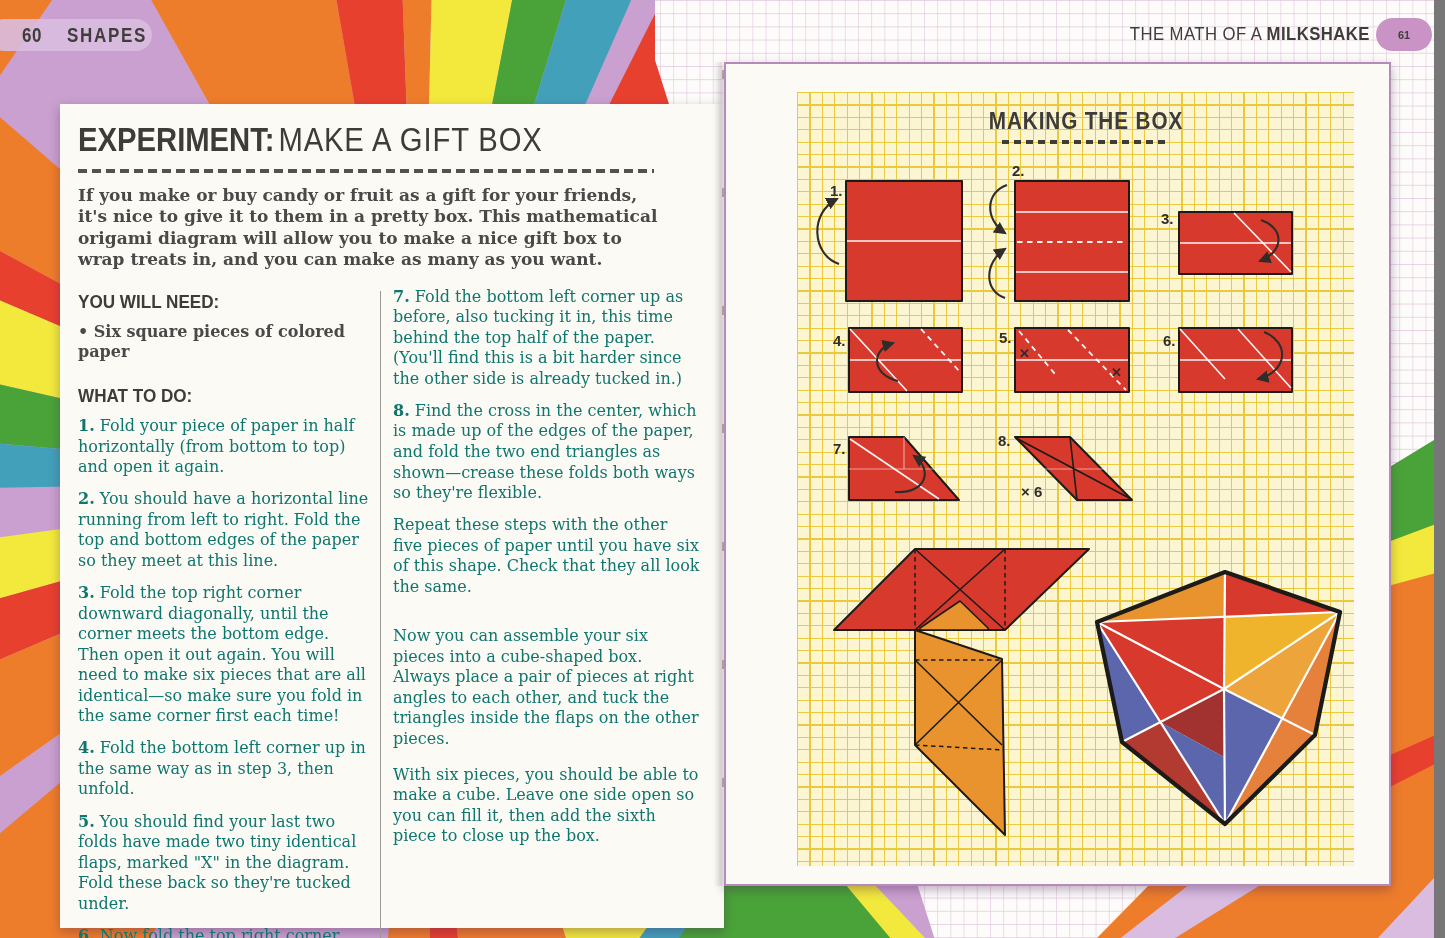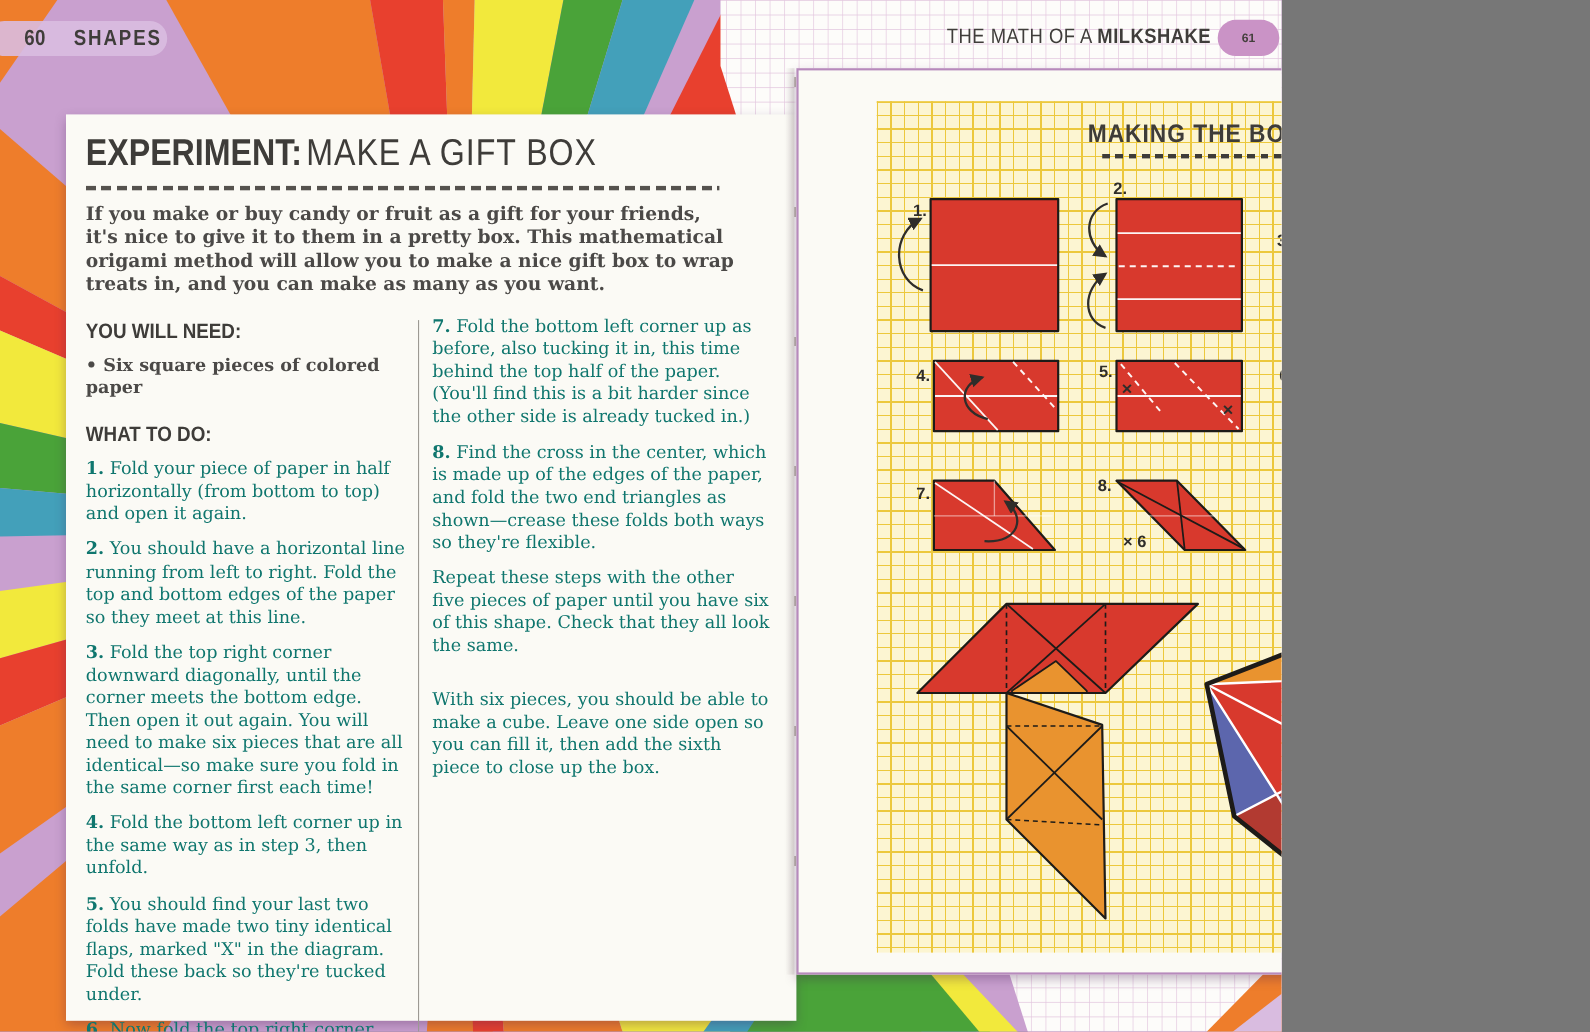--- a/index.html
+++ b/index.html
@@ -1,16 +1,16 @@
 <!DOCTYPE html>
 <html style="--red: #d8392d; --red_dark: #b23a31; --maroon: #a23230; --orange: #e9932f; --amber: #f0b32c; --gold: #eda43a; --orange_deep: #e5813a; --blue: #5c66ad; --panel_bg: #fcf5d2; --panel_grid: #ecc83d; --lavender: #c9a0cf; --lavender_light: #d9bce0; --ray_orange: #ee7d2b; --ray_red: #e8402e; --ray_yellow: #f2e93c; --ray_green: #4aa339; --ray_teal: #43a0ba; --pink_grid: #e3c6df; --badge_pink: #ca93c6; --ink: #3f3d3a; --body_text: #4b4947; --paper: #fbfaf5;"><head>
 <meta charset="utf-8">
 <style>
   html,body{margin:0;padding:0;background:#777;}
-  .stage{position:relative;width:1165px;height:938px;overflow:hidden;background:var(--lavender);font-family:"Liberation Sans",sans-serif;text-decoration:underline;}
+  .stage{position:relative;width:1434px;height:938px;overflow:hidden;background:var(--lavender);font-family:"Liberation Sans",sans-serif;text-decoration:underline;}
   .stage svg{display:block;}
   #bg-svg{position:absolute;left:0;top:0;}
 
   
   .page{position:absolute;top:62px;height:824px;background:var(--paper);box-shadow:0 4px 10px rgba(70,30,80,.35);}
   .page-left{left:60px;width:664px;margin-top:42px;}
   .page-right{left:724px;width:667px;border:2px solid #b78abc;box-sizing:border-box;}
   .binding{position:absolute;left:714px;top:62px;width:18px;height:824px;
     background:linear-gradient(to right,rgba(0,0,0,0) 0%,rgba(110,100,90,.16) 40%,rgba(255,255,255,.7) 52%,rgba(110,100,90,.14) 62%,rgba(0,0,0,0) 100%);}
   .stitches{position:absolute;left:722px;top:70px;width:2px;height:808px;
@@ -134,41 +134,42 @@
     <span>61</span>
   </div>
 
   <div class="page page-left">
     <div class="lp-inner">
       <div class="title-row">
         <span class="title-bold">EXPERIMENT:</span>
         <span class="title-reg">MAKE A GIFT BOX</span>
       </div>
       <div class="dashes"></div>
-      <p class="intro">If you make or buy candy or fruit as a gift for your friends, it's nice to give it to them in a pretty box. This mathematical origami method will allow you to make a nice gift box to wrap treats in, and you can make as many as you want.</p>
+      <p class="intro">If you make or buy candy or fruit as a gift for your friends, it's nice to give it to them in a pretty box. This mathematical origami diagram will allow you to make a nice gift box to wrap treats in, and you can make as many as you want.</p>
 
       <div class="cols">
         <div class="col-a">
           <h3 class="small-head">YOU WILL NEED:</h3>
           <p class="materials">• Six square pieces of colored paper</p>
           <div class="gap"></div>
           <h3 class="small-head">WHAT TO DO:</h3>
           <p class="step"><b>1.</b> <span>Fold your piece of paper in half horizontally (from bottom to top) and open it again.</span></p>
           <p class="step"><b>2.</b> <span>You should have a horizontal line running from left to right. Fold the top and bottom edges of the paper so they meet at this line.</span></p>
           <p class="step"><b>3.</b> <span>Fold the top right corner downward diagonally, until the corner meets the bottom edge. Then open it out again. You will need to make six pieces that are all identical—so make sure you fold in the same corner first each time!</span></p>
           <p class="step"><b>4.</b> <span>Fold the bottom left corner up in the same way as in step 3, then unfold.</span></p>
           <p class="step"><b>5.</b> <span>You should find your last two folds have made two tiny identical flaps, marked "X" in the diagram. Fold these back so they're tucked under.</span></p>
           <p class="step"><b>6.</b> <span>Now fold the top right corner down again, but tuck it behind the bottom half of the paper.</span></p>
         </div>
         <div class="col-divider"></div>
         <div class="col-b">
           <p class="step"><b>7.</b> <span>Fold the bottom left corner up as before, also tucking it in, this time behind the top half of the paper. (You'll find this is a bit harder since the other side is already tucked in.)</span></p>
           <p class="step"><b>8.</b> <span>Find the cross in the center, which is made up of the edges of the paper, and fold the two end triangles as shown—crease these folds both ways so they're flexible.</span></p>
           <p class="para">Repeat these steps with the other five pieces of paper until you have six of this shape. Check that they all look the same.</p>
           <div class="gap"></div>
+          <p class="para">Now you can assemble your six pieces into a cube-shaped box. Always place a pair of pieces at right angles to each other, and tuck the triangles inside the flaps on the other pieces.</p>
           <p class="para">With six pieces, you should be able to make a cube. Leave one side open so you can fill it, then add the sixth piece to close up the box.</p>
         </div>
       </div>
     </div>
   </div>
 
   <div class="binding"></div>
   <div class="stitches"></div>
 
   <div class="page page-right">

